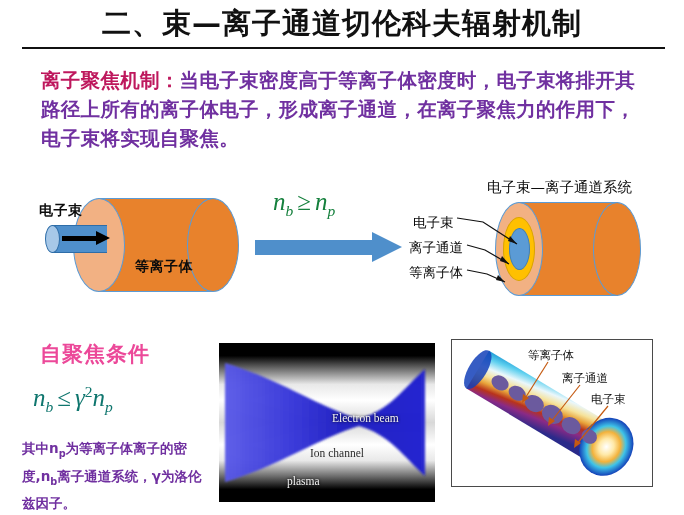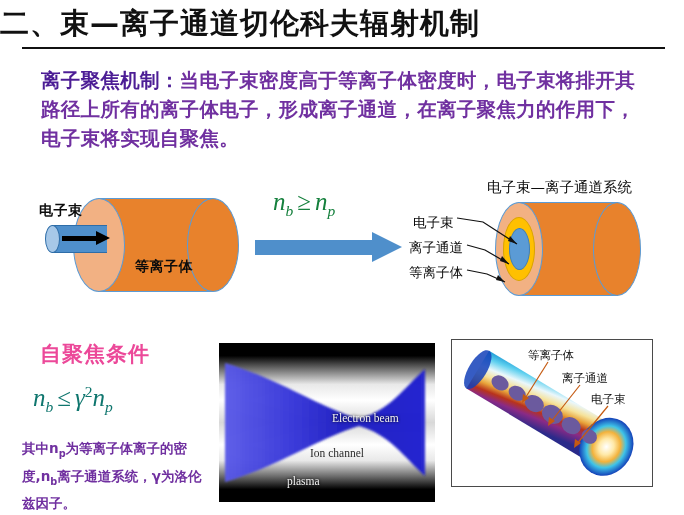--- a/index.html
+++ b/index.html
@@ -11,20 +11,21 @@
     position: relative;
     overflow: hidden;
     font-family: "Liberation Sans", "DejaVu Sans", sans-serif;
     color: #000;
   }
 
   
   #slide-title {
     position: absolute;
     left: 0; top: 4px; width: 684px;
+    text-align: center;
     font-size: 29px;
     font-weight: bold;
     letter-spacing: 1px;
     color: #111111;
     font-family: "DejaVu Sans", "Liberation Sans", sans-serif;
     white-space: nowrap;
   }
   #title-rule {
     position: absolute;
     left: 22px; top: 47px;
@@ -37,21 +38,21 @@
     position: absolute;
     left: 41px; top: 66px;
     width: 612px;
     font-size: 19.5px;
     font-weight: bold;
     line-height: 29px;
     color: #7030A0;
     letter-spacing: 0.3px;
     font-family: "DejaVu Sans", "Liberation Sans", sans-serif;
   }
-  #mechanism-paragraph .lead { color: #4c1d95; text-align: right; }
+  #mechanism-paragraph .lead { color: #be185d; text-align: right; }
 
   
   #fig-beam-plasma { position: absolute; left: 25px; top: 180px; width: 250px; height: 130px; }
 
   .plasma-body {
     position: absolute; left: 73px; top: 18px;
     width: 115px; height: 94px;
     background: #E8822C;
     border-top: 1px solid #5B9BD5;
     border-bottom: 1px solid #5B9BD5;

